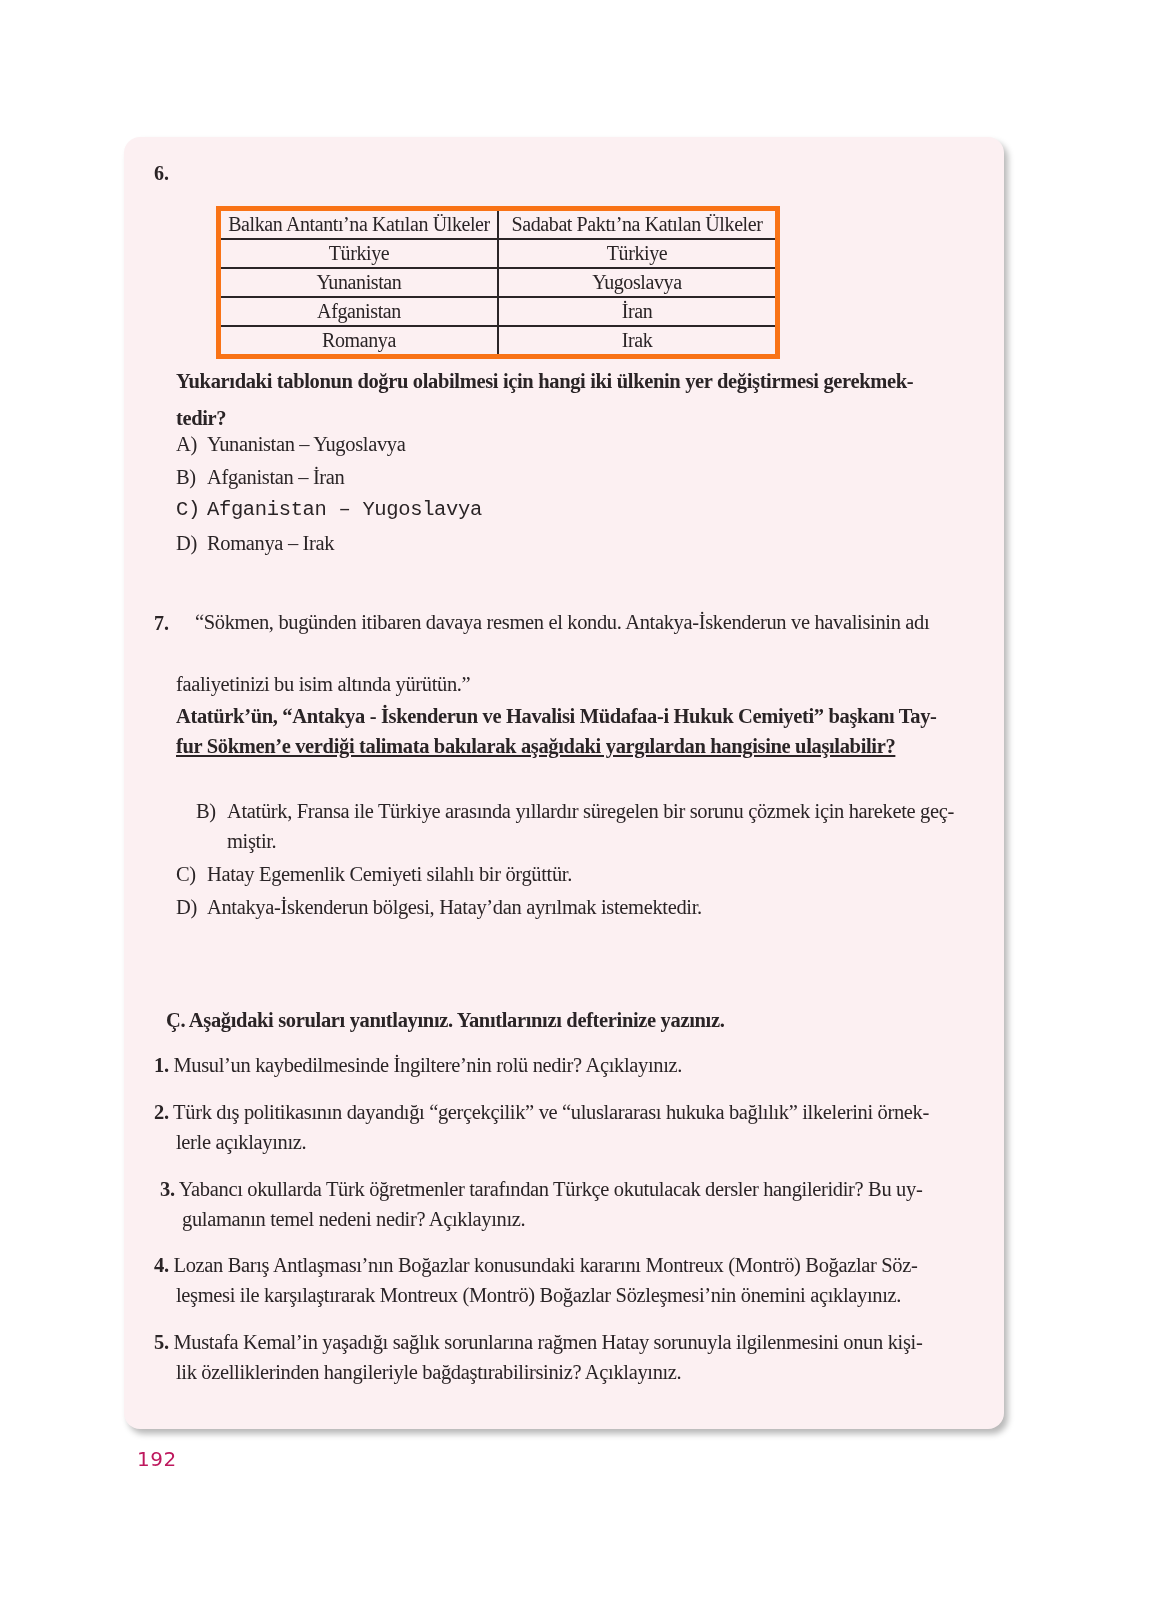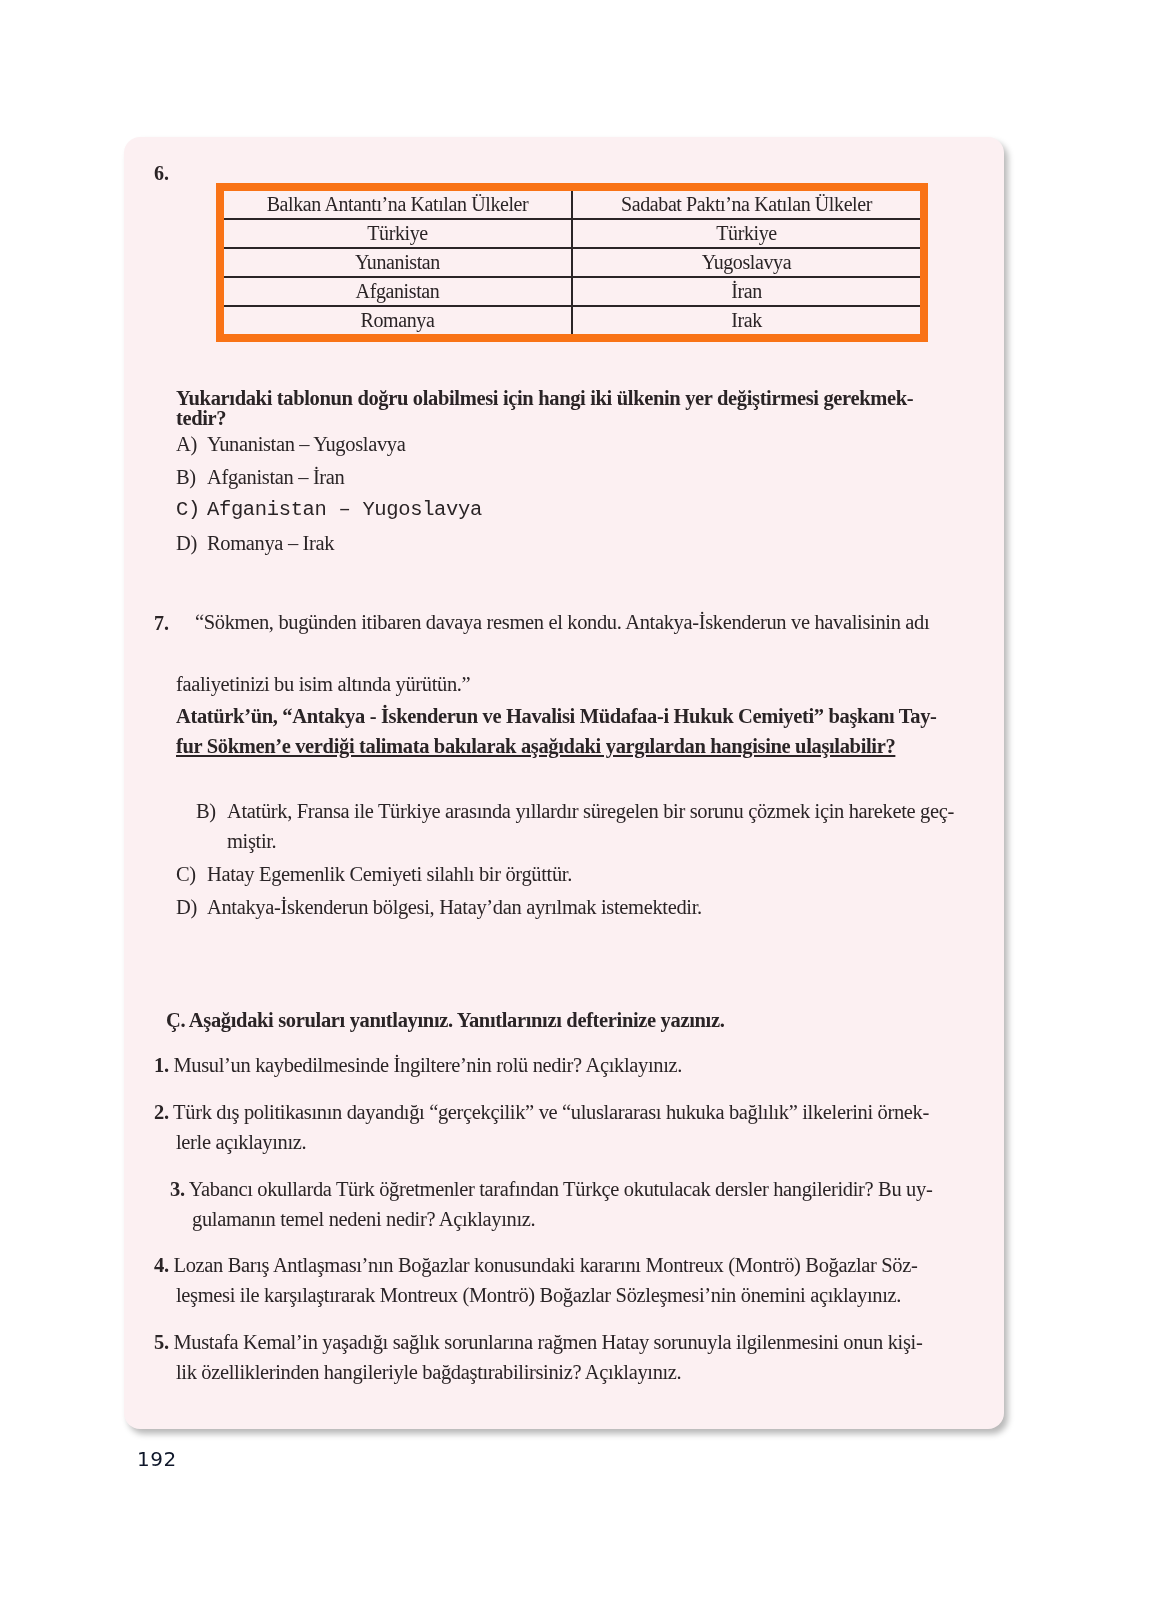--- a/index.html
+++ b/index.html
@@ -29,43 +29,43 @@
     }
     .txt {
       font-size: 20.5px;
       letter-spacing: -0.35px;
       line-height: 30px;
     }
     .bold { font-weight: bold; }
     table.countries {
       position: absolute;
       left: 92px;
-      top: 46px;
-      width: 712px;
+      top: 69px;
+      width: 564px;
       border-collapse: collapse;
-      border: 8px solid #f97316;
+      border: 5px solid #f97316;
       font-size: 20px;
       letter-spacing: -0.4px;
     }
     table.countries td {
       border: 2.5px solid #2b2527;
       height: 27px;
       padding: 0;
       text-align: center;
       vertical-align: middle;
       width: 50%;
     }
     .opt-letter { display: inline-block; width: 31px; }
     .page-num {
       position: absolute;
       left: 137px;
       top: 1447px;
       font-family: "DejaVu Sans", sans-serif;
       font-size: 20px;
-      color: #0f172a;
+      color: #be185d;
       letter-spacing: 0.5px;
     }
   </style>
 </head>
 <body>
 
 <div class="card">
 
   <div class="abs qnum" style="left:30px; top:25px;">6.</div>
 
@@ -87,21 +87,21 @@
       <td>Afganistan</td>
       <td>İran</td>
     </tr>
     <tr>
       <td>Romanya</td>
       <td>Irak</td>
     </tr>
   </tbody>
     </table>
 
-  <div class="abs txt bold" style="left:52px; top:246px;text-align:center;">Yukarıdaki tablonun doğru olabilmesi için hangi iki ülkenin yer değiştirmesi gerekmek-</div>
+  <div class="abs txt bold" style="left:52px; top:229px;text-align:center;">Yukarıdaki tablonun doğru olabilmesi için hangi iki ülkenin yer değiştirmesi gerekmek-</div>
   <div class="abs txt bold" style="left:52px; top:266px;">tedir?</div>
 
   <div class="abs txt" style="left:52px; top:292px;">
     <span class="opt-letter">A)</span><span>Yunanistan – Yugoslavya</span>
   </div>
   <div class="abs txt" style="left:52px; top:325px;">
     <span class="opt-letter">B)</span><span>Afganistan – İran</span>
   </div>
   <div class="abs txt" style="left:52px; top:358px;font-family:Liberation Mono, monospace;">
     <span class="opt-letter">C)</span><span>Afganistan – Yugoslavya</span>
@@ -133,21 +133,21 @@
     <span class="bold">1.</span>
     <span>Musul’un kaybedilmesinde İngiltere’nin rolü nedir? Açıklayınız.</span>
   </div>
 
   <div class="abs txt" style="left:30px; top:960px;">
     <span class="bold">2.</span>
     <span>Türk dış politikasının dayandığı “gerçekçilik” ve “uluslararası hukuka bağlılık” ilkelerini örnek-</span><br>
     <span style="display:inline-block; width:22px;"></span><span>lerle açıklayınız.</span>
   </div>
 
-  <div class="abs txt" style="left:46px; top:1037px;">
+  <div class="abs txt" style="left:36px; top:1037px;">
     <span class="bold">3.</span>
     <span>Yabancı okullarda Türk öğretmenler tarafından Türkçe okutulacak dersler hangileridir? Bu uy-</span><br>
     <span style="display:inline-block; width:22px;"></span><span>gulamanın temel nedeni nedir? Açıklayınız.</span>
   </div>
 
   <div class="abs txt" style="left:30px; top:1113px;">
     <span class="bold">4.</span>
     <span>Lozan Barış Antlaşması’nın Boğazlar konusundaki kararını Montreux (Montrö) Boğazlar Söz-</span><br>
     <span style="display:inline-block; width:22px;"></span><span>leşmesi ile karşılaştırarak Montreux (Montrö) Boğazlar Sözleşmesi’nin önemini açıklayınız.</span>
   </div>

